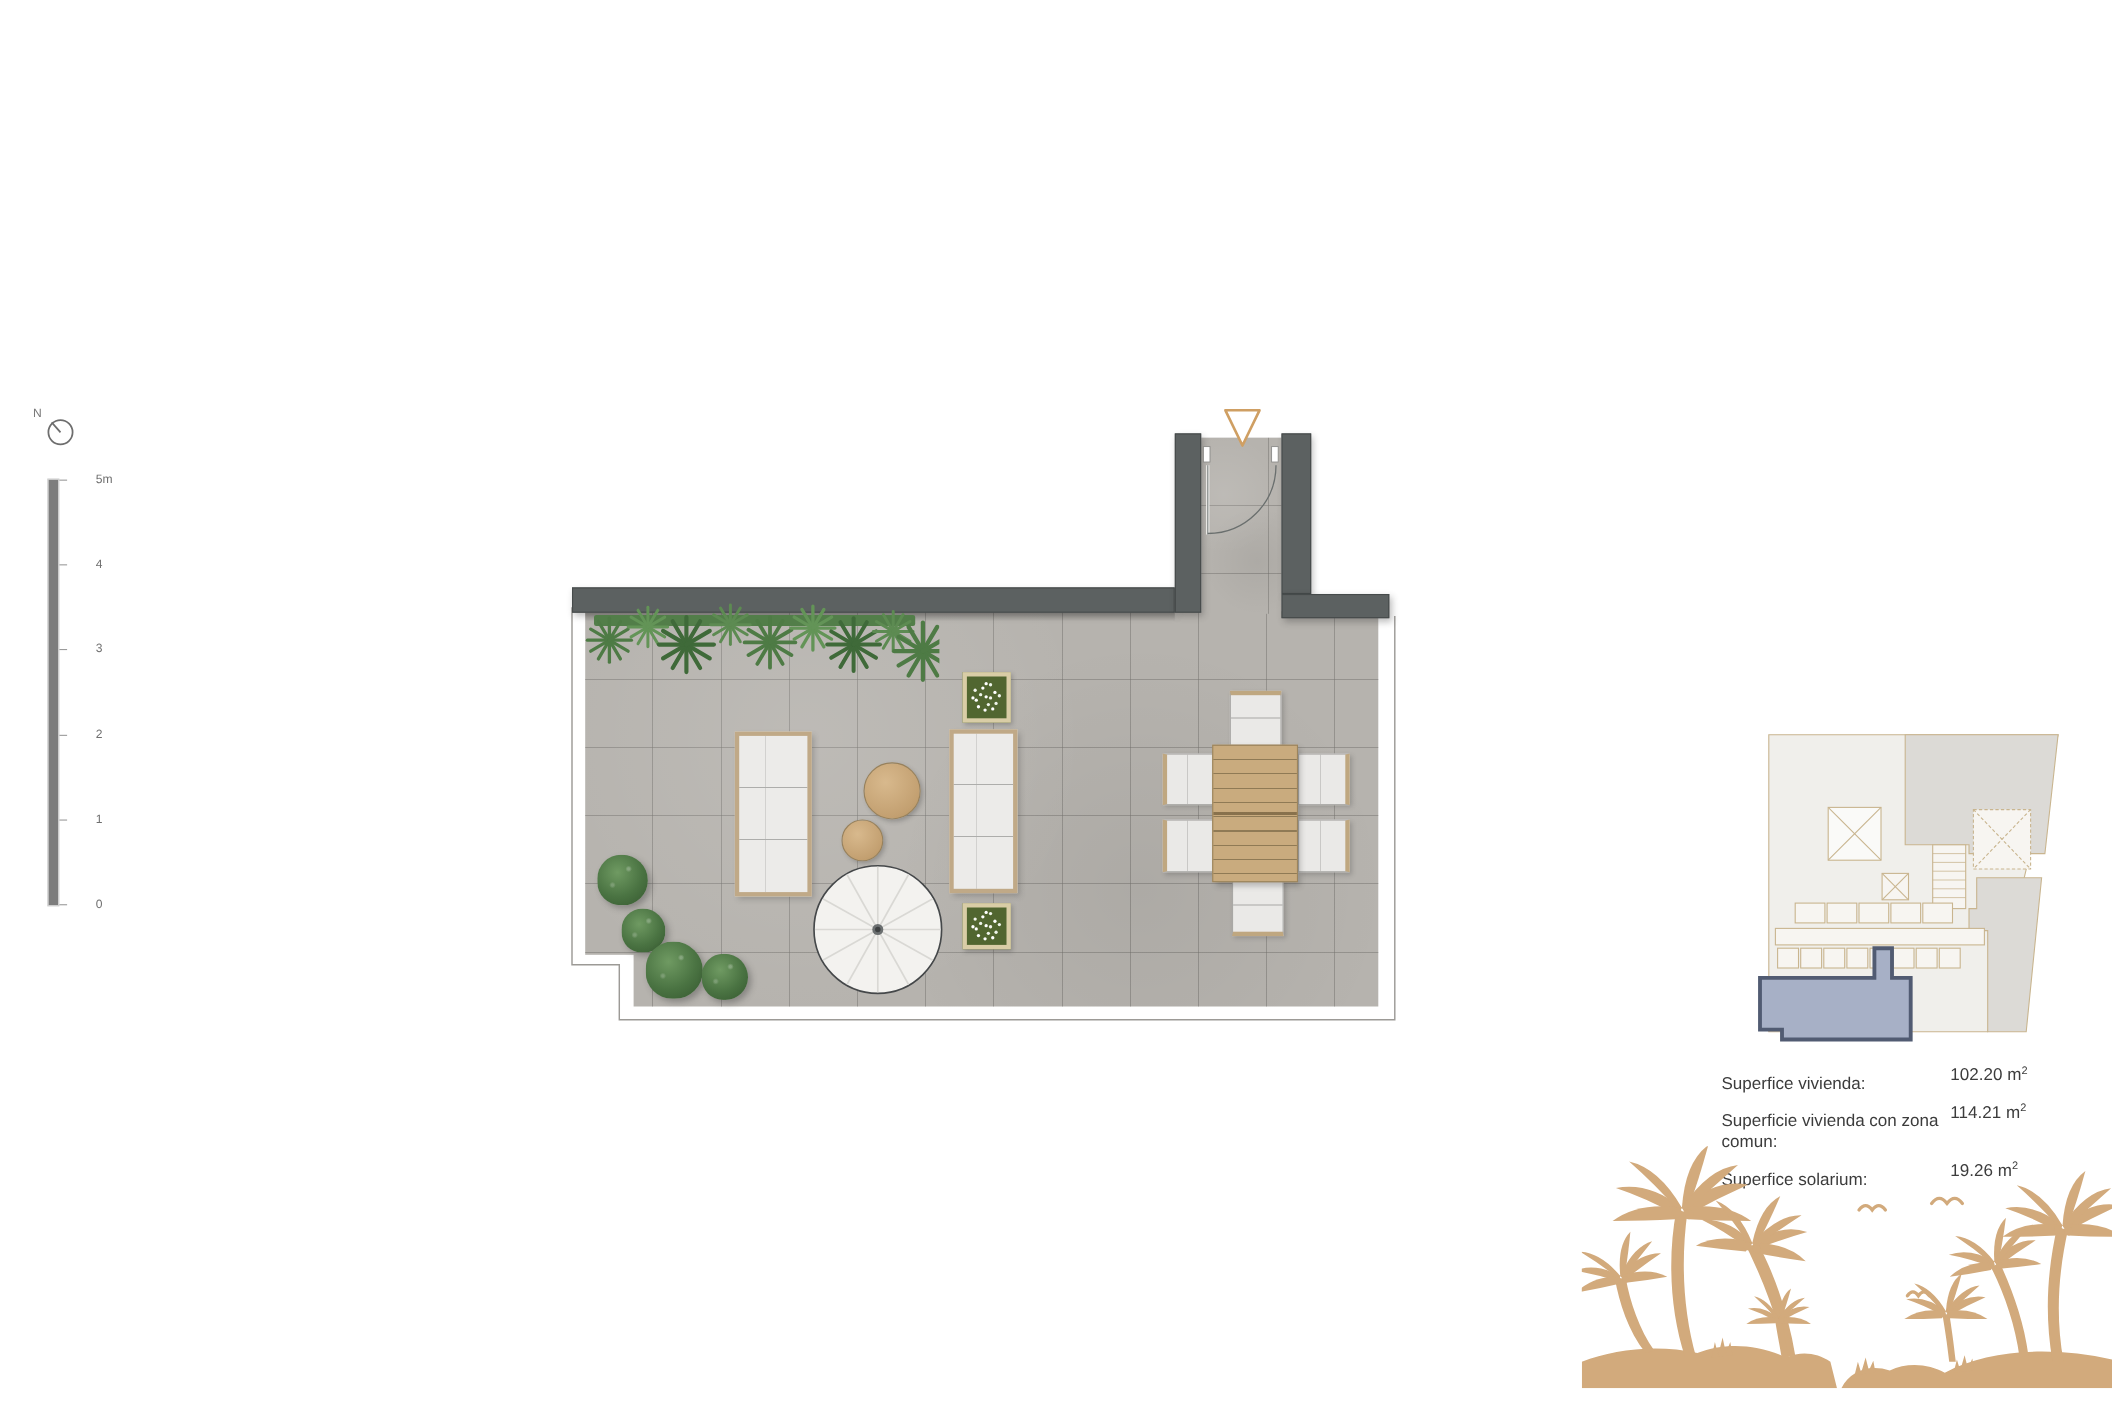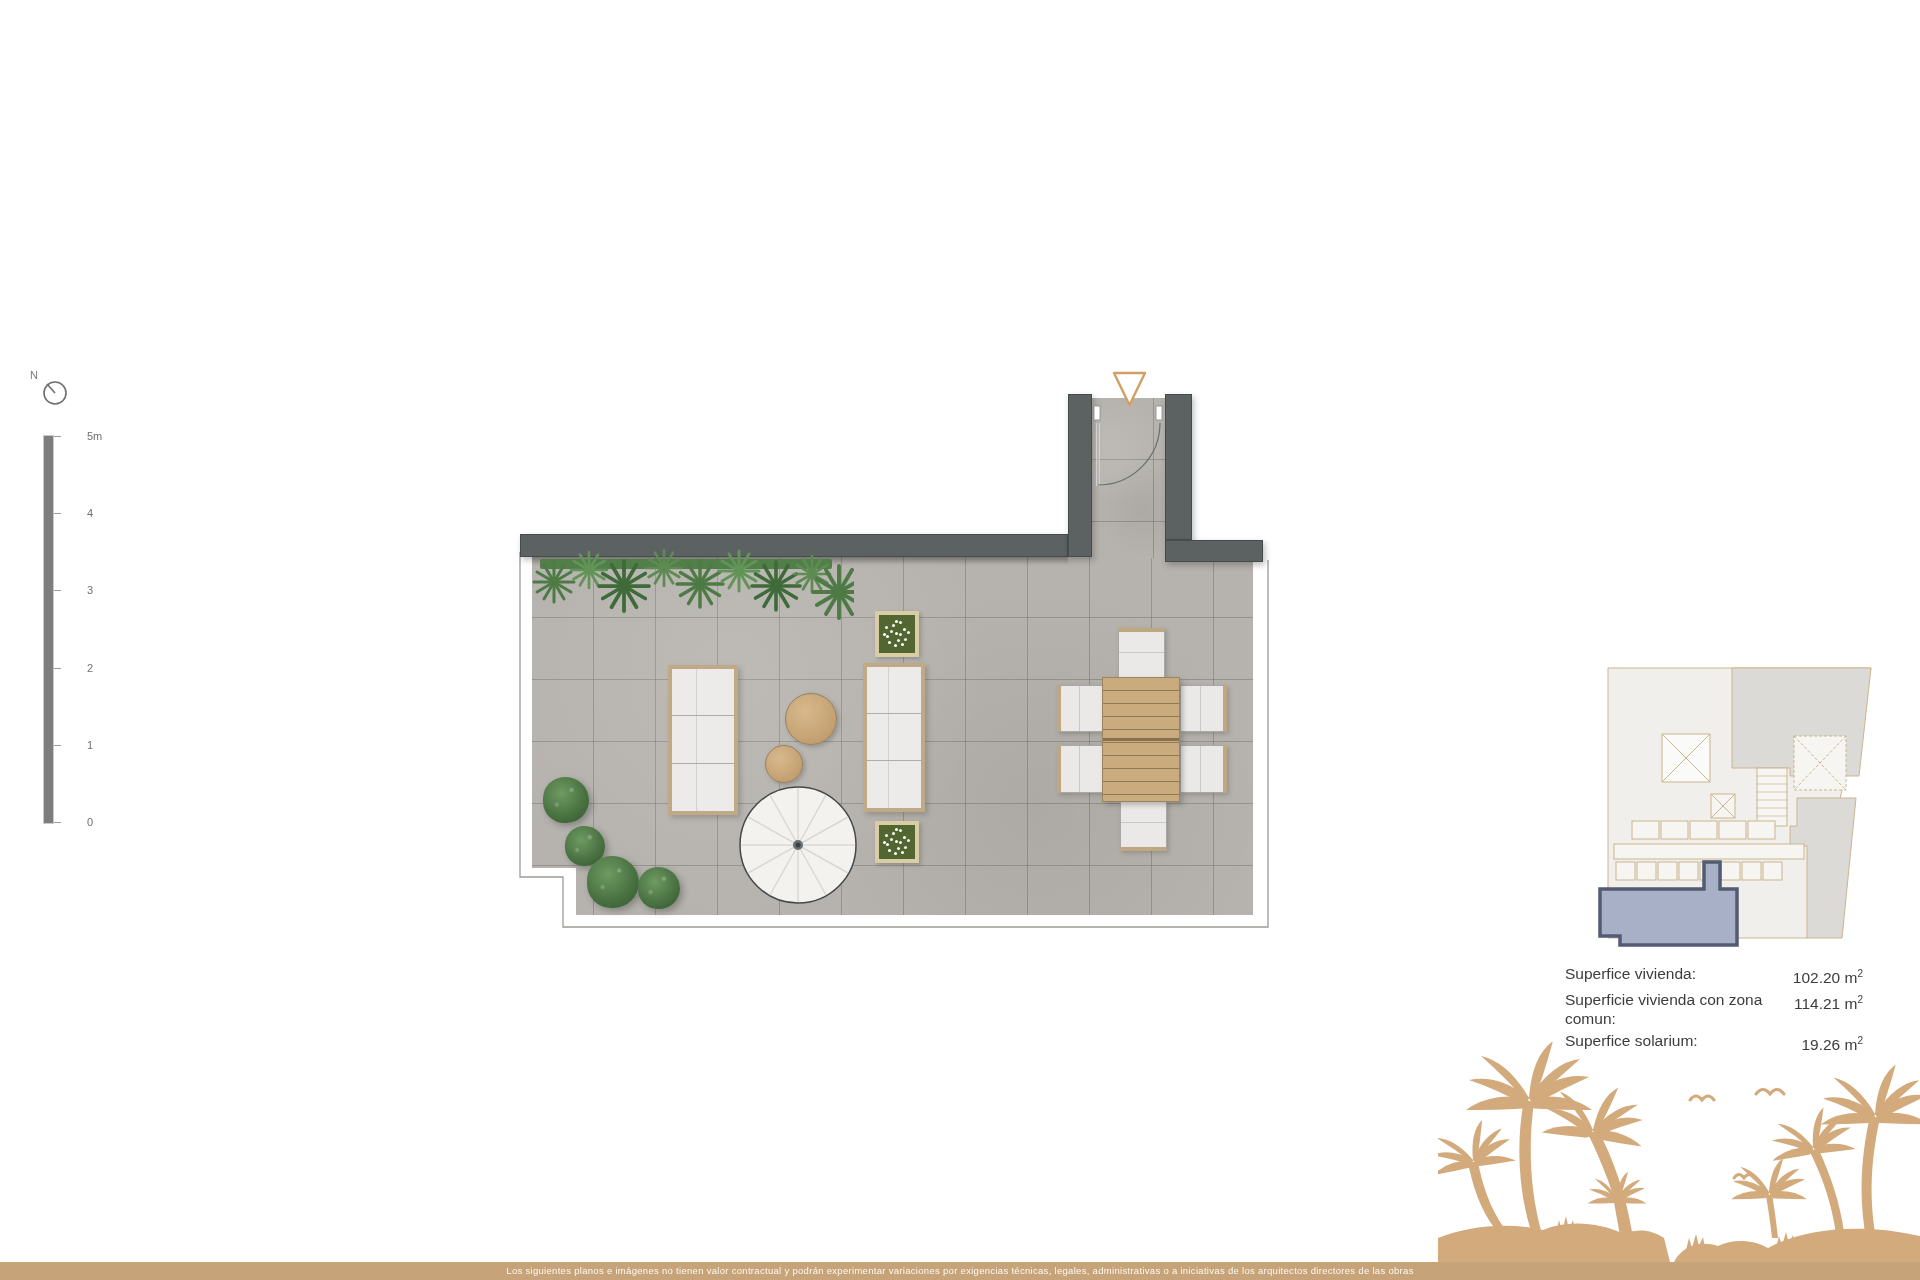--- a/index.html
+++ b/index.html
@@ -54,22 +54,22 @@
     background-image:linear-gradient(180deg, transparent 0 45%, #c9c8c6 45% calc(45% + 1px), transparent calc(45% + 1px));}
   .chair.h{background-image:linear-gradient(90deg, transparent 0 45%, #c9c8c6 45% calc(45% + 1px), transparent calc(45% + 1px));}
   .chair.wt{border-top:4px solid #bfa780;} .chair.wb{border-bottom:4px solid #bfa780;}
   .chair.wl{border-left:4px solid #bfa780;} .chair.wr{border-right:4px solid #bfa780;}
 
   
   .page-title{font-size:21px;font-weight:bold;letter-spacing:.5px;color:var(--text-dark,#4a4b4d);text-align:center;}
   .page-subtitle{font-size:16.5px;color:#5a5a5a;text-align:center;margin-top:5px;}
   .areas{font-size:15.5px;color:#3c3c3c;}
   .area-row{display:flex;margin-bottom:3px;line-height:19px;}
-  .area-label{width:208px;}
-  .area-value{flex:1;text-align:right;white-space:nowrap;}
+  .area-label{width:208px;margin-top:12px;}
+  .area-value{flex:1;text-align:left;white-space:nowrap;}
   .area-value sup{font-size:10px;}
 
   
   .footer-bar{background:var(--footer-tan,#c7a379);}
   .disclaimer{width:100%;text-align:center;font-size:9.5px;letter-spacing:.3px;color:#fdf9f2;line-height:18px;}
 </style>
 </head>
 <body>
 
 <div id="canvas">
@@ -285,17 +285,14 @@
       <path d="M248,208 l3,-12 3,10 4,-14 3,12 4,-9 2,11 z"></path>
       <path d="M338,206 l3,-12 3,10 4,-14 3,12 4,-9 2,11 z"></path>
     </g>
     <g fill="none" stroke="var(--accent-tan,#d2aa7c)" stroke-width="3" stroke-linecap="round">
       <path d="M252,58 q6,-8 12,0 q6,-8 12,0"></path>
       <path d="M318,52 q7,-9 14,0 q7,-9 14,0"></path>
       <path d="M296,136 q5,-7 10,0 q5,-7 10,0"></path>
     </g>
   </svg>
 
-  <div class="abs footer-bar" style="left:0;top:1262px;width:1920px;height:18px">
-    <div class="disclaimer">Los siguientes planos e imágenes no tienen valor contractual y podrán experimentar variaciones por exigencias técnicas, legales, administrativas o a iniciativas de los arquitectos directores de las obras</div>
-  </div>
 
 </div>
 
 </body></html>

